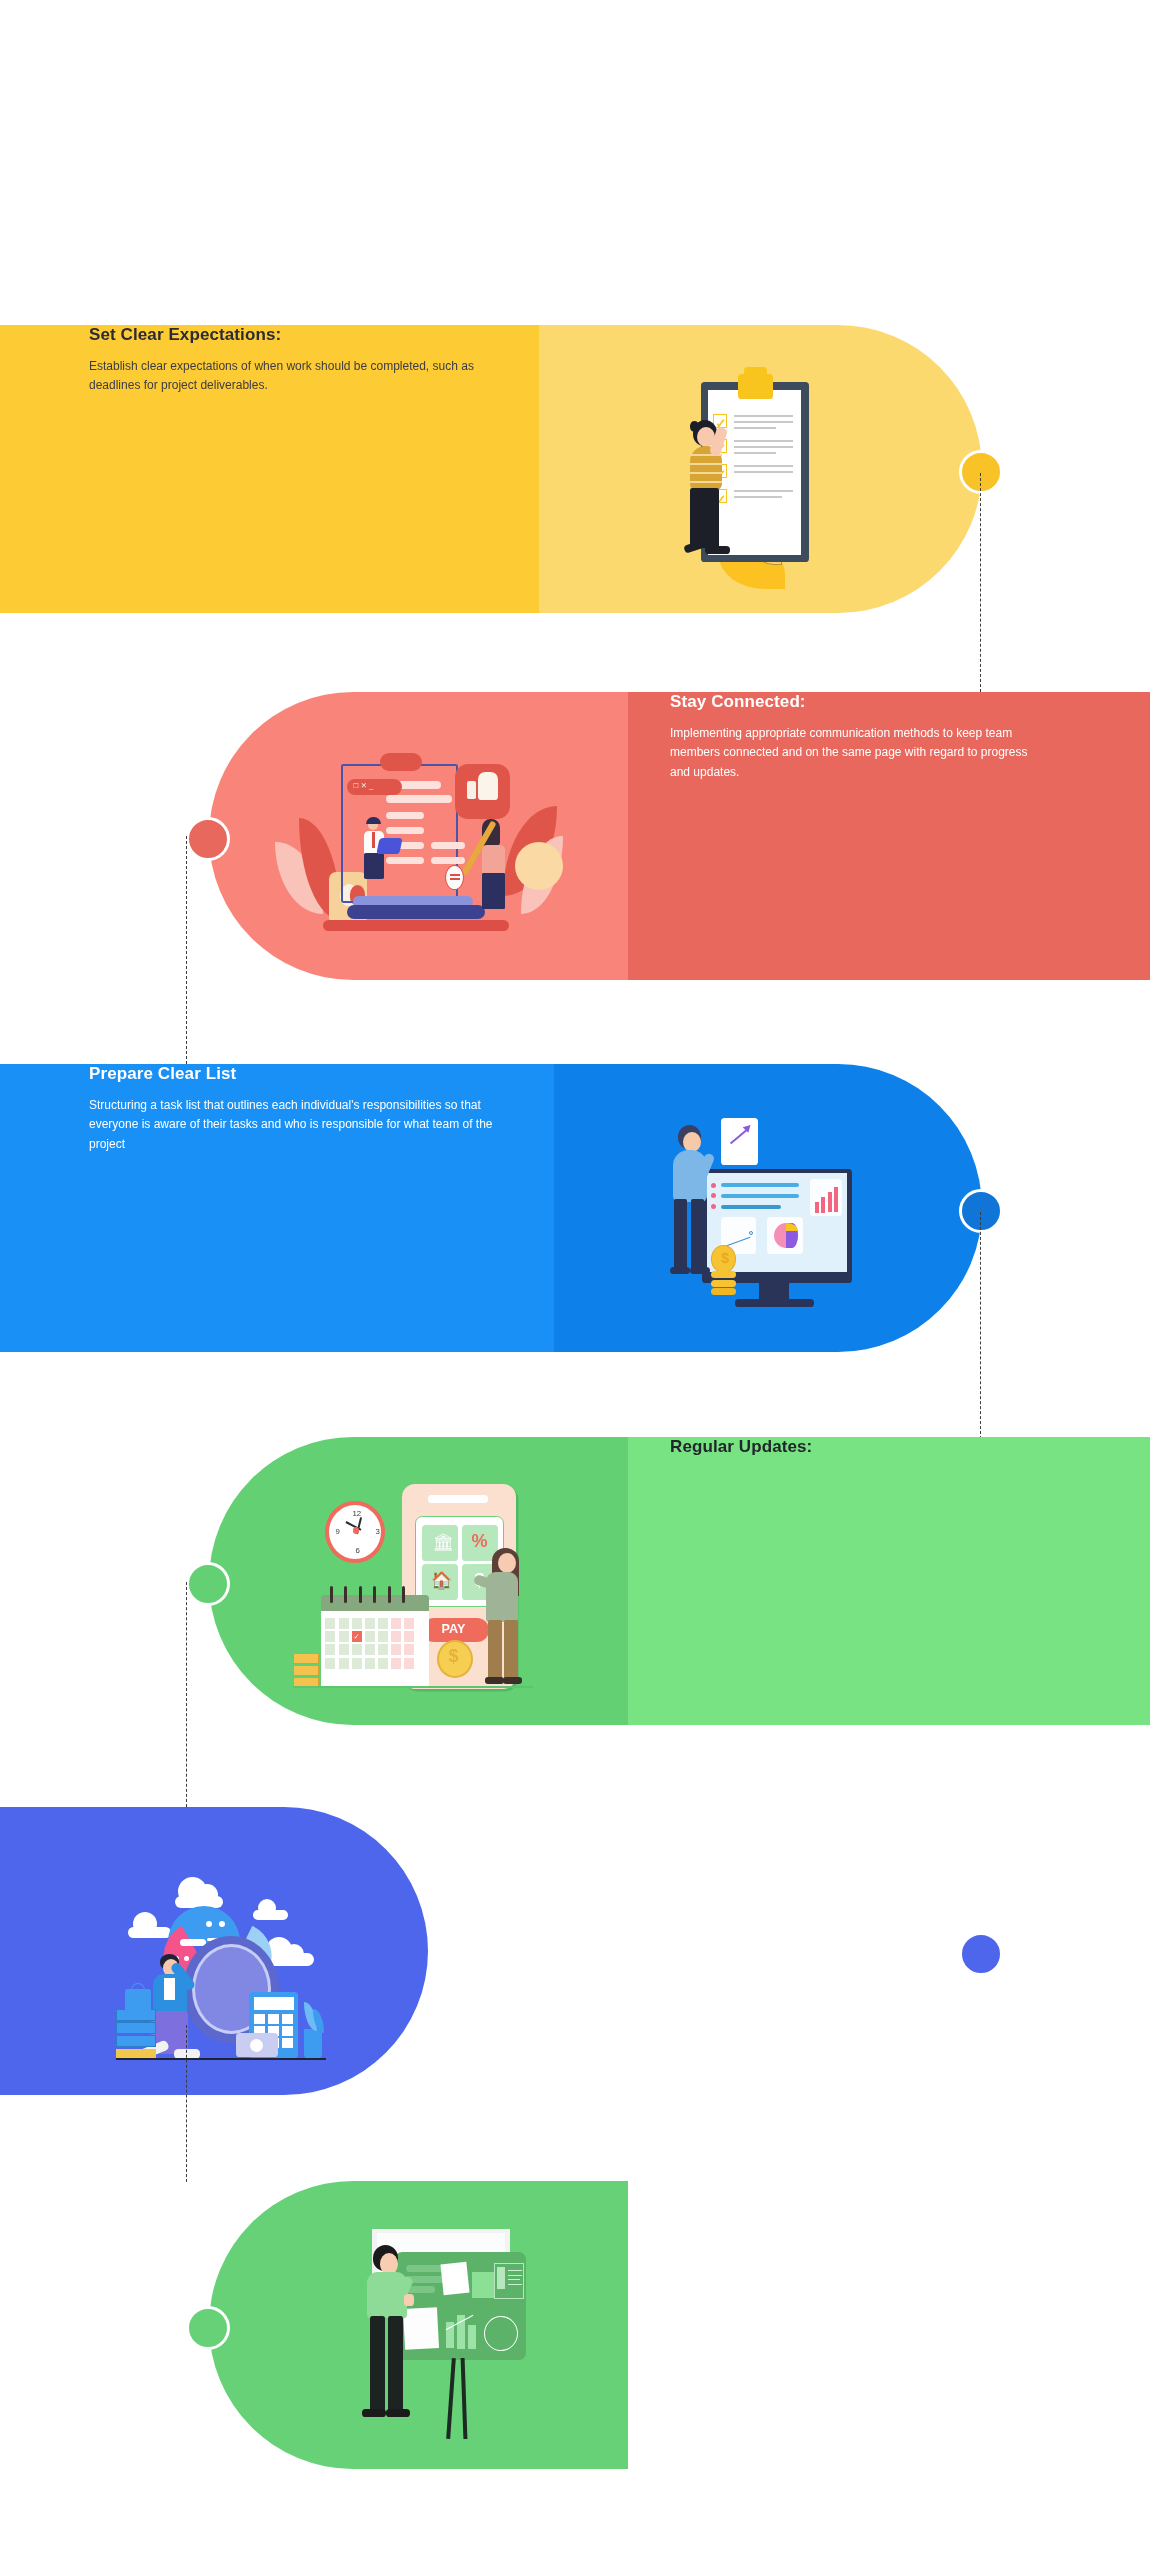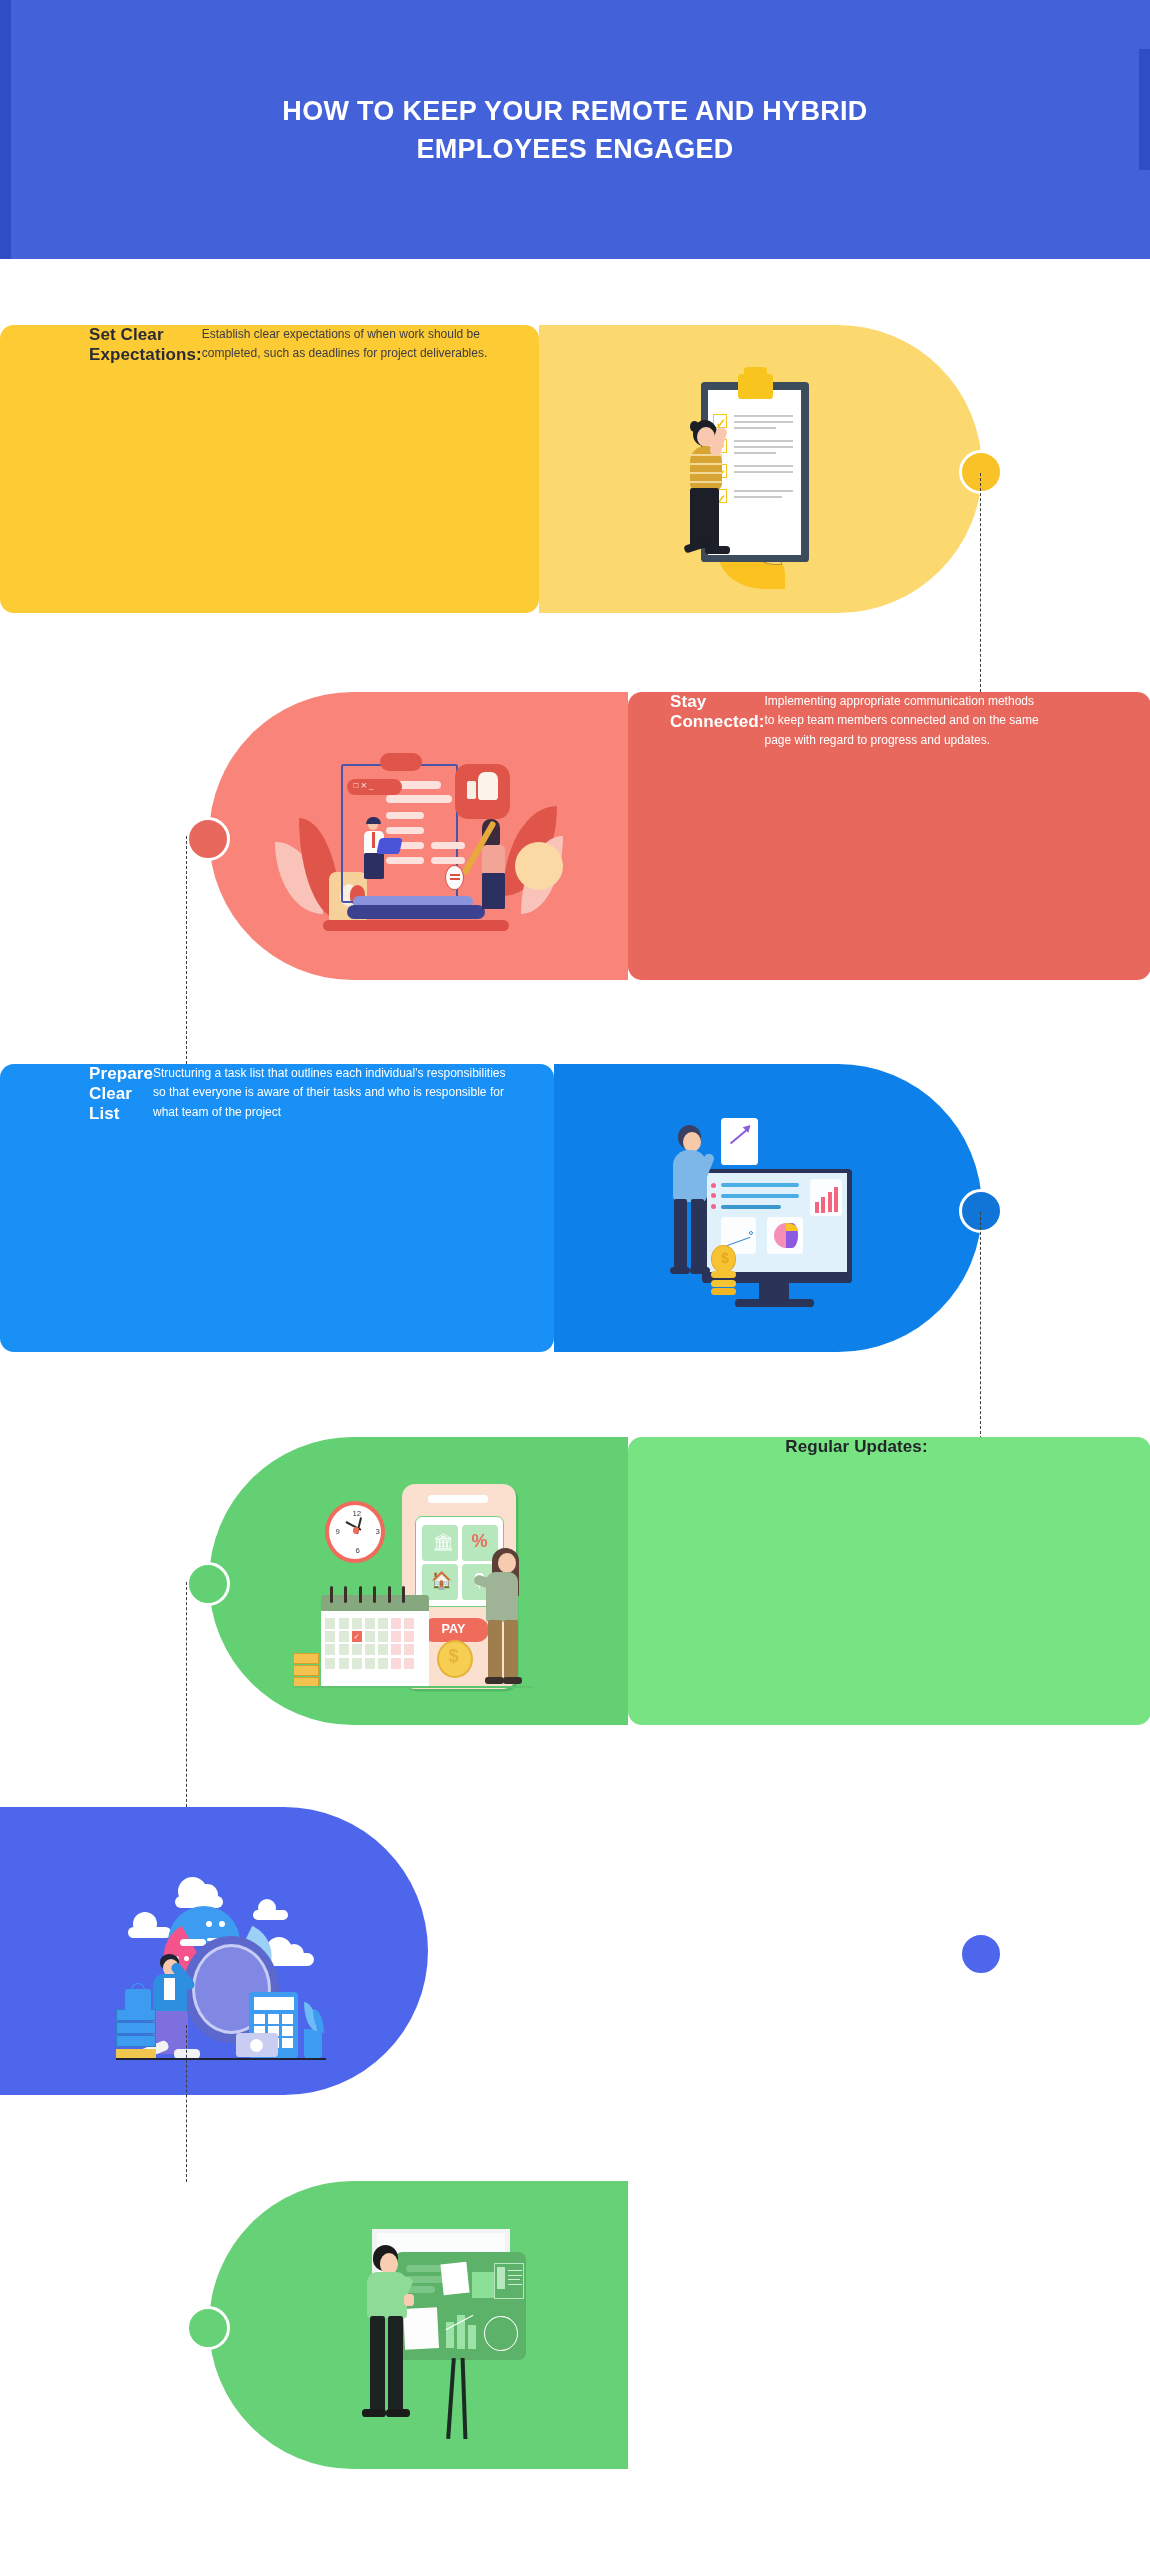--- a/index.html
+++ b/index.html
@@ -53,23 +53,23 @@
     position: absolute;
     display: flex;
     overflow: visible;
   }
   .card-half {
     position: relative;
     height: 100%;
   }
   .card-text {
     display: flex;
-    justify-content: center;
+    flex-direction: column;
+    justify-content: flex-start;
     padding: 0 42px 0 89px;
-    border-radius: 14px;
   }
   .card-art {
     display: flex;
     align-items: center;
     justify-content: center;
   }
 
   .card-heading {
     font-size: 17px;
     font-weight: bold;
@@ -122,25 +122,20 @@
   .rnd-md { border-radius: 7.2px; }
   .rnd-lg { border-radius: 13px; }
   .circ   { border-radius: 50%; }
   .leafy  { border-radius: 0 100% 0 100%; }
 </style>
 </head>
 <body>
 
 <div class="page">
 
-  <div class="header">
-    <div class="header-edge-left"></div>
-    <div class="header-edge-right"></div>
-    <div class="header-title">HOW TO KEEP YOUR REMOTE AND HYBRID EMPLOYEES ENGAGED</div>
-  </div>
 
   <div class="card round-right" style="left:0; top:325px; width:983px; height:288px;">
     <div class="card-half card-text" style="width:539px; background:#fdcb33;">
       <div class="card-heading" style="color:#2b2b35;">Set Clear Expectations:</div>
       <div class="card-body" style="color:#3c3c46;">Establish clear expectations of when work should be completed, such as deadlines for project deliverables.</div>
     </div>
     <div class="card-half card-art round-right" style="width:443px; background:#fbd96f;">
 
       <div class="ill" style="width:252px;height:240px;">
         <div class="sh" style="left:84px;top:192px;width:66px;height:48px;background:#fbc221;border-radius:0 70% 0 70%;"></div>

